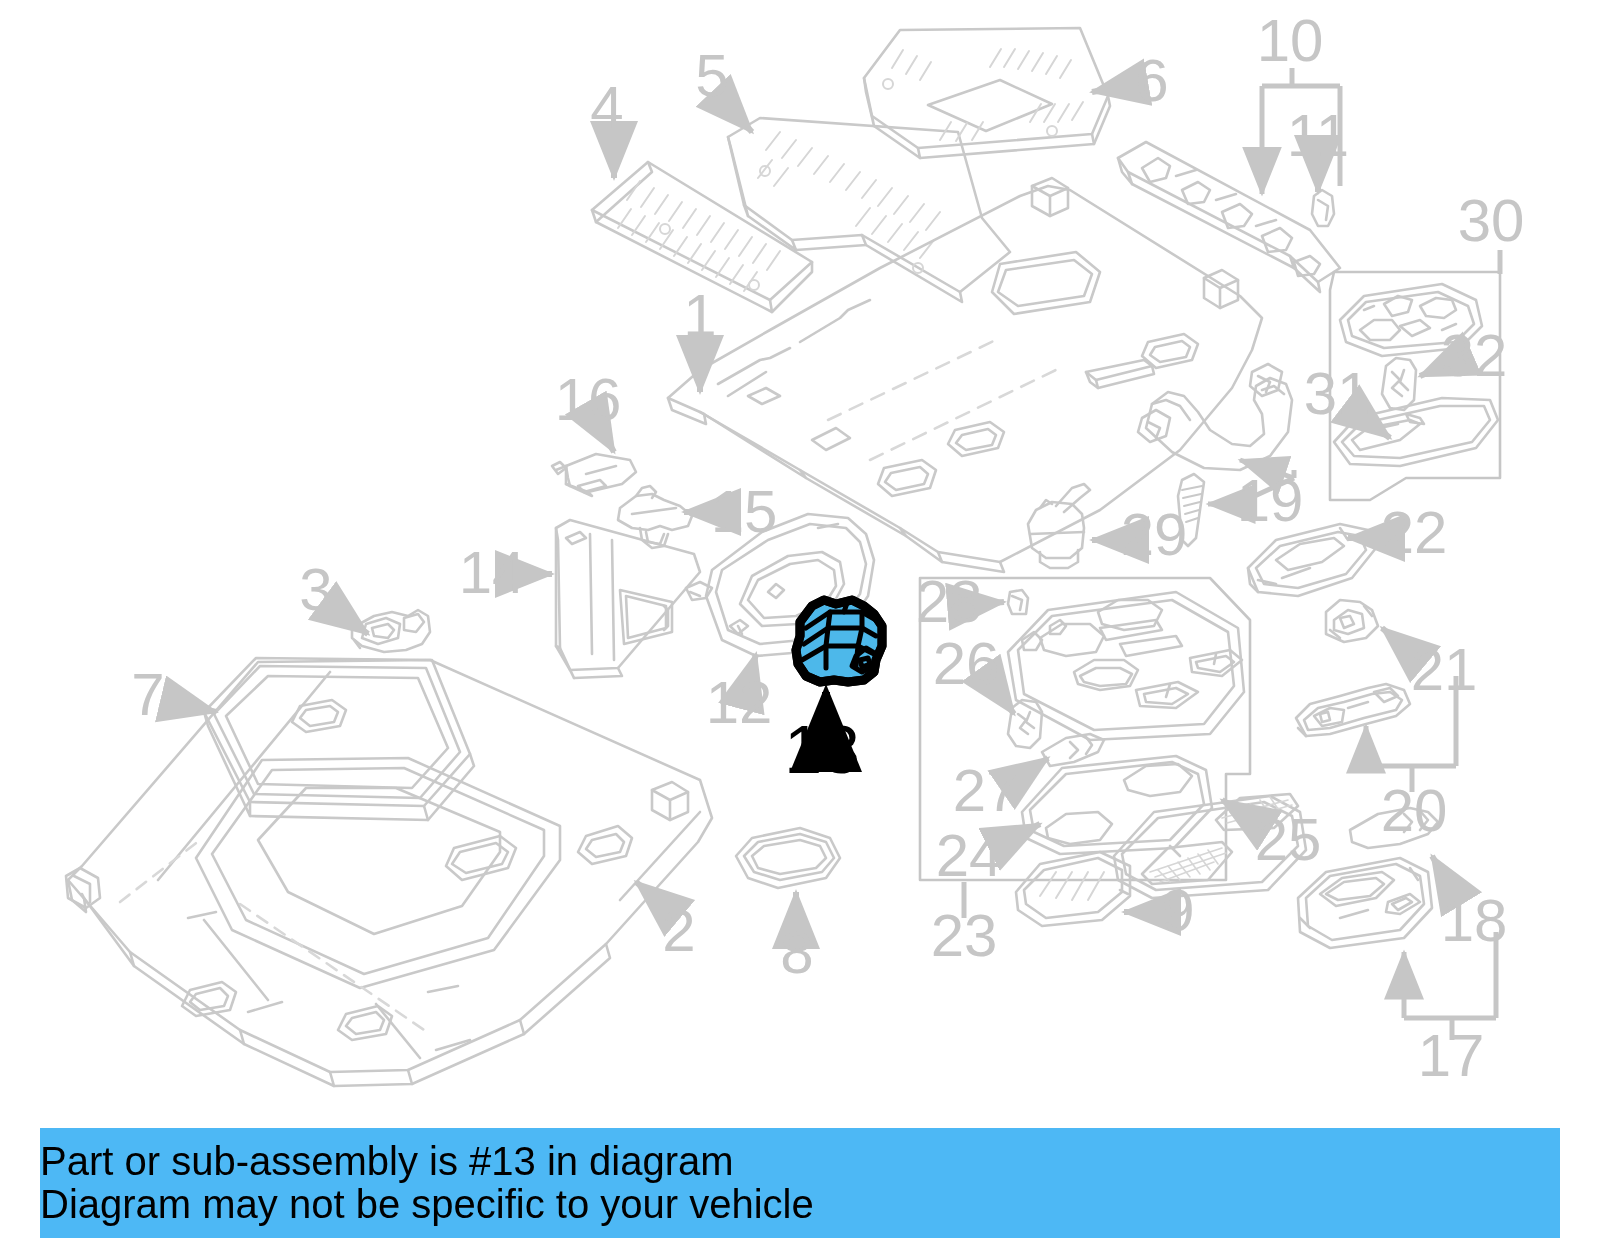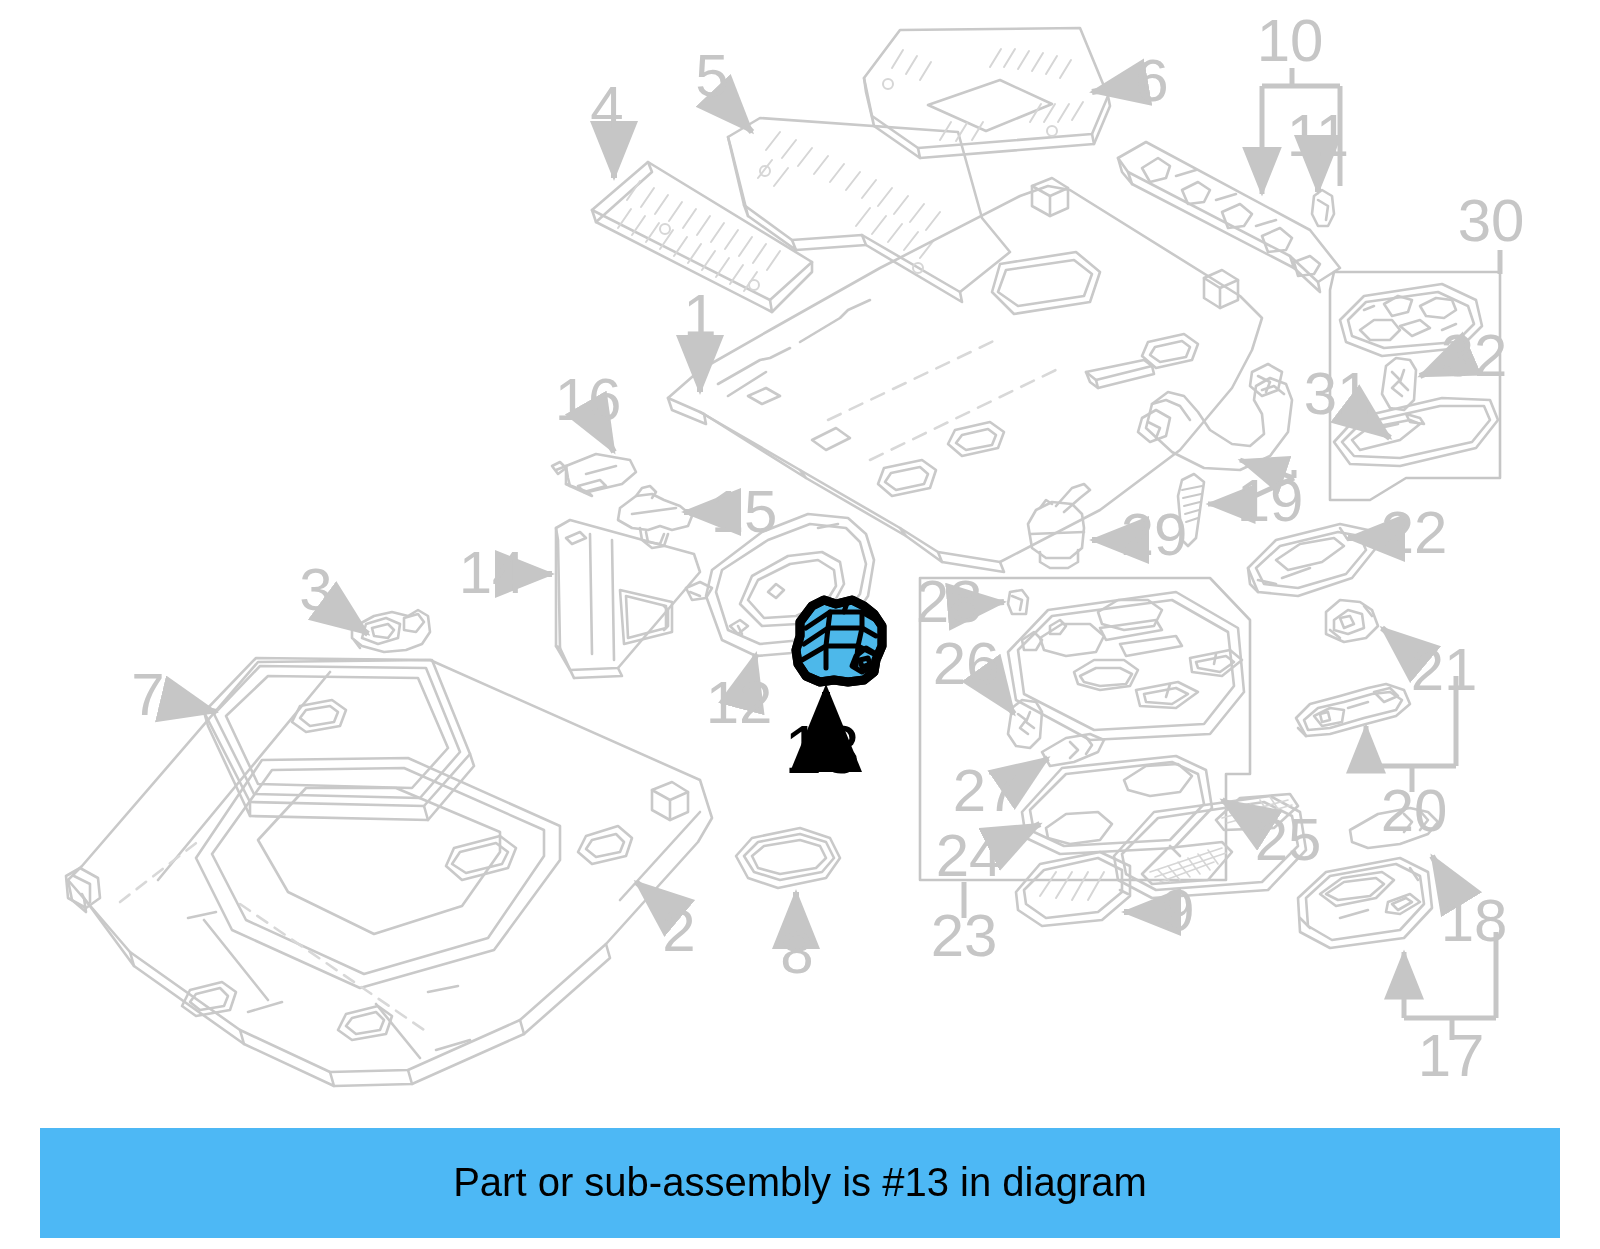--- a/index.html
+++ b/index.html
@@ -24,21 +24,21 @@
   }
   .caption-banner {
     position: absolute;
     left: 40px;
     top: 1128px;
     width: 1520px;
     height: 110px;
     background: #4db8f5;
     display: flex;
     flex-direction: column;
-    align-items: center;
+    align-items: flex-start;
     justify-content: center;
     color: #000000;
     line-height: 1.08;
   }
   .caption-line {
     font-size: 40px;
     letter-spacing: 0px;
     white-space: nowrap;
   }
 </style>
@@ -690,15 +690,16 @@
     </g>
 
     <g font-family="Liberation Sans, sans-serif" font-size="68" fill="#000000" text-anchor="middle" dominant-baseline="middle">
       <text x="822" y="755">13</text>
     </g>
 
   </svg>
 
   <div class="caption-banner">
     <div class="caption-line">Part or sub-assembly is #13 in diagram</div>
+    <div class="caption-line">Diagram may not be specific to your vehicle</div>
   </div>
 
 </div>
 
 </body></html>

